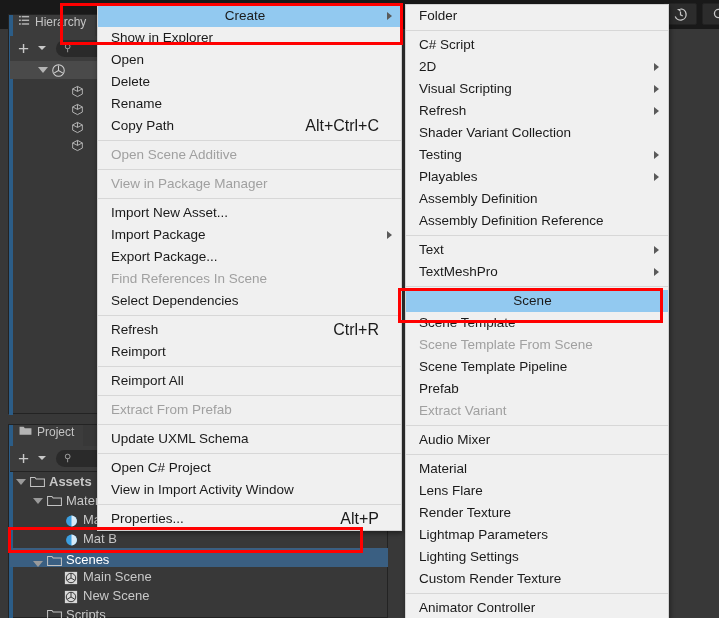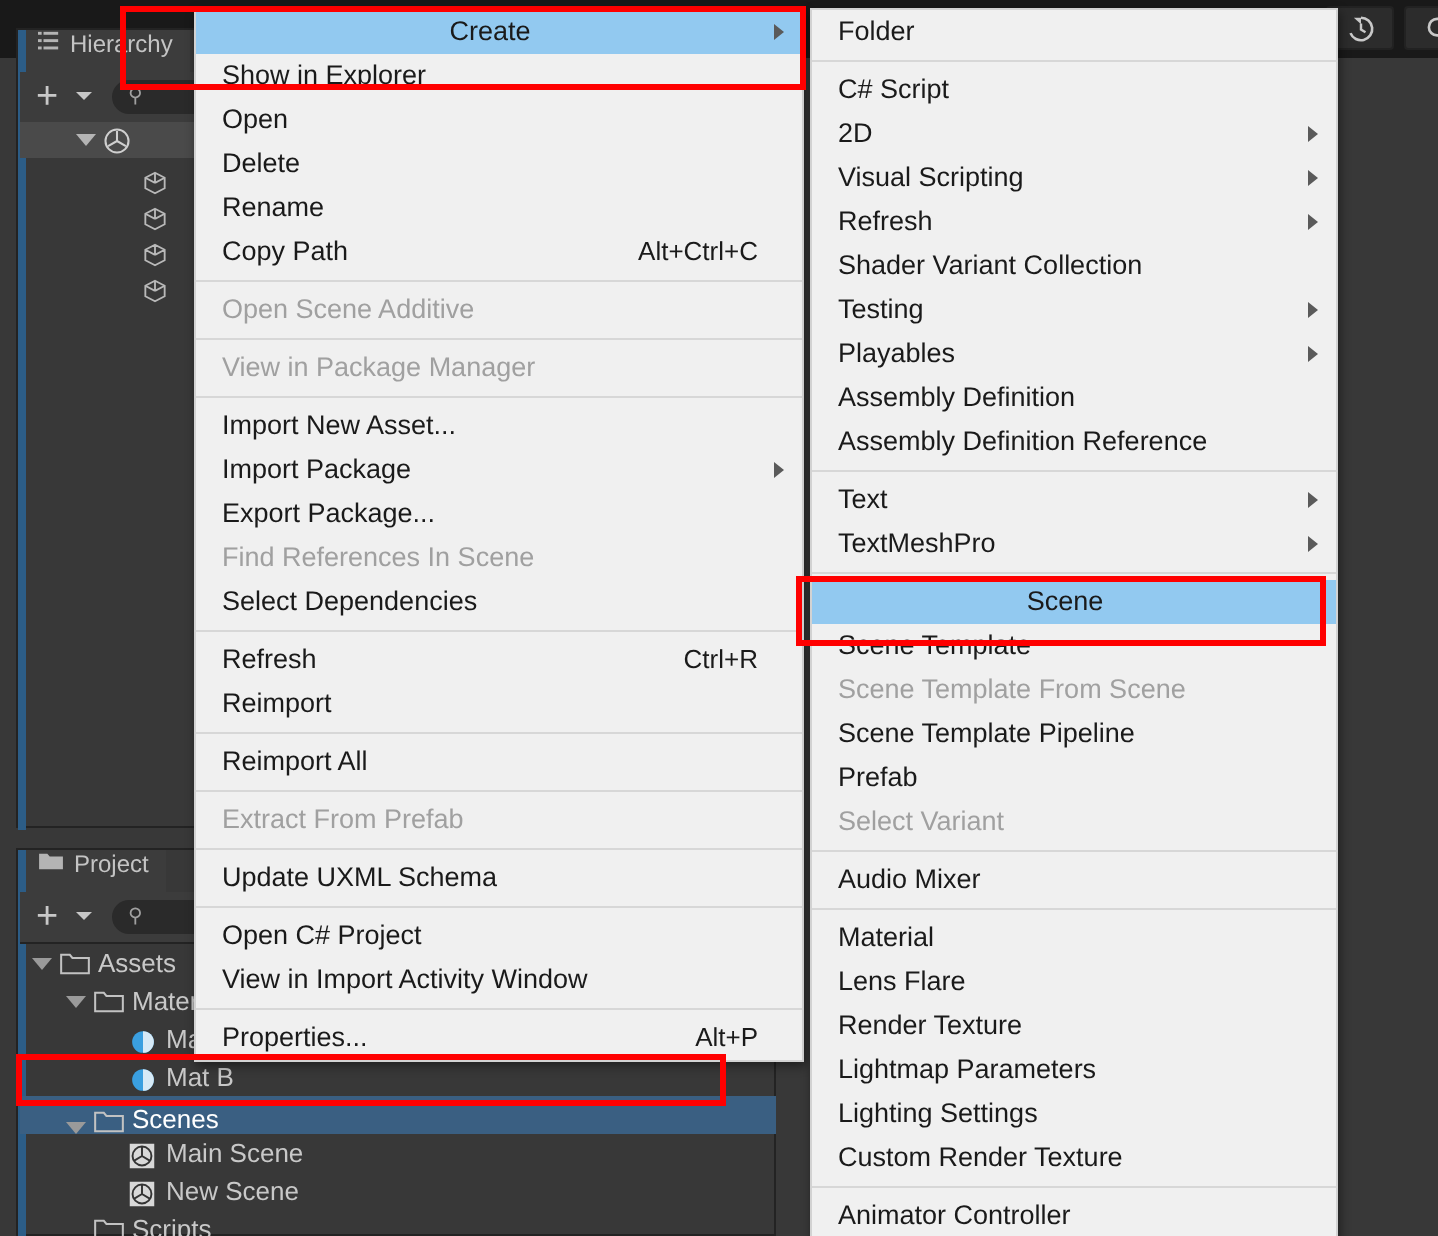--- a/index.html
+++ b/index.html
@@ -168,21 +168,21 @@
   .tree-row.selected { background: #3a5f82; color: #ffffff; align-items: flex-end; }
   .tree-arrow {
     width: 0; height: 0;
     border-left: 5px solid transparent;
     border-right: 5px solid transparent;
     border-top: 6px solid #9a9a9a;
     flex: 0 0 auto;
   }
   .tree-arrow.blank { border: none; width: 10px; }
   .folder-ico { width: 15px; height: 12px; flex:0 0 auto; }
-  .bold { font-weight: normal; }
+  .bold { font-weight: bold; }
 
   
   .menu {
     position: absolute;
     background: #f0f0f0;
     border: 1px solid #d2d2d2;
     box-shadow: 1px 2px 5px rgba(0,0,0,.45);
     font-size: 13.5px;
     color: #1a1a1a;
     box-sizing: border-box;
@@ -198,21 +198,21 @@
     white-space: nowrap;
     display: flex;
     align-items: center;
   }
   .menu-item.selected { background: #92c9f0; text-align: center; }
   .menu-item.disabled { color: #a0a0a0; }
   .menu-label { flex: 1 1 auto; }
   .menu-shortcut {
     flex: 0 0 auto;
     color: #1a1a1a;
-    font-size: 13px;
+    font-size: 16px;
     padding-left: 20px;
   }
   .submenu-arrow {
     position: absolute;
     right: 9px;
     top: 50%;
     transform: translateY(-50%);
     width: 0; height: 0;
     border-top: 4px solid transparent;
     border-bottom: 4px solid transparent;
@@ -531,21 +531,21 @@
     <div class="menu-item disabled">
       <span class="menu-label">Scene Template From Scene</span>
     </div>
     <div class="menu-item">
       <span class="menu-label">Scene Template Pipeline</span>
     </div>
     <div class="menu-item">
       <span class="menu-label">Prefab</span>
     </div>
     <div class="menu-item disabled">
-      <span class="menu-label">Select Variant</span>
+      <span class="menu-label">Extract Variant</span>
     </div>
     <div class="menu-sep"></div>
     <div class="menu-item">
       <span class="menu-label">Audio Mixer</span>
     </div>
     <div class="menu-sep"></div>
     <div class="menu-item">
       <span class="menu-label">Material</span>
     </div>
     <div class="menu-item">

